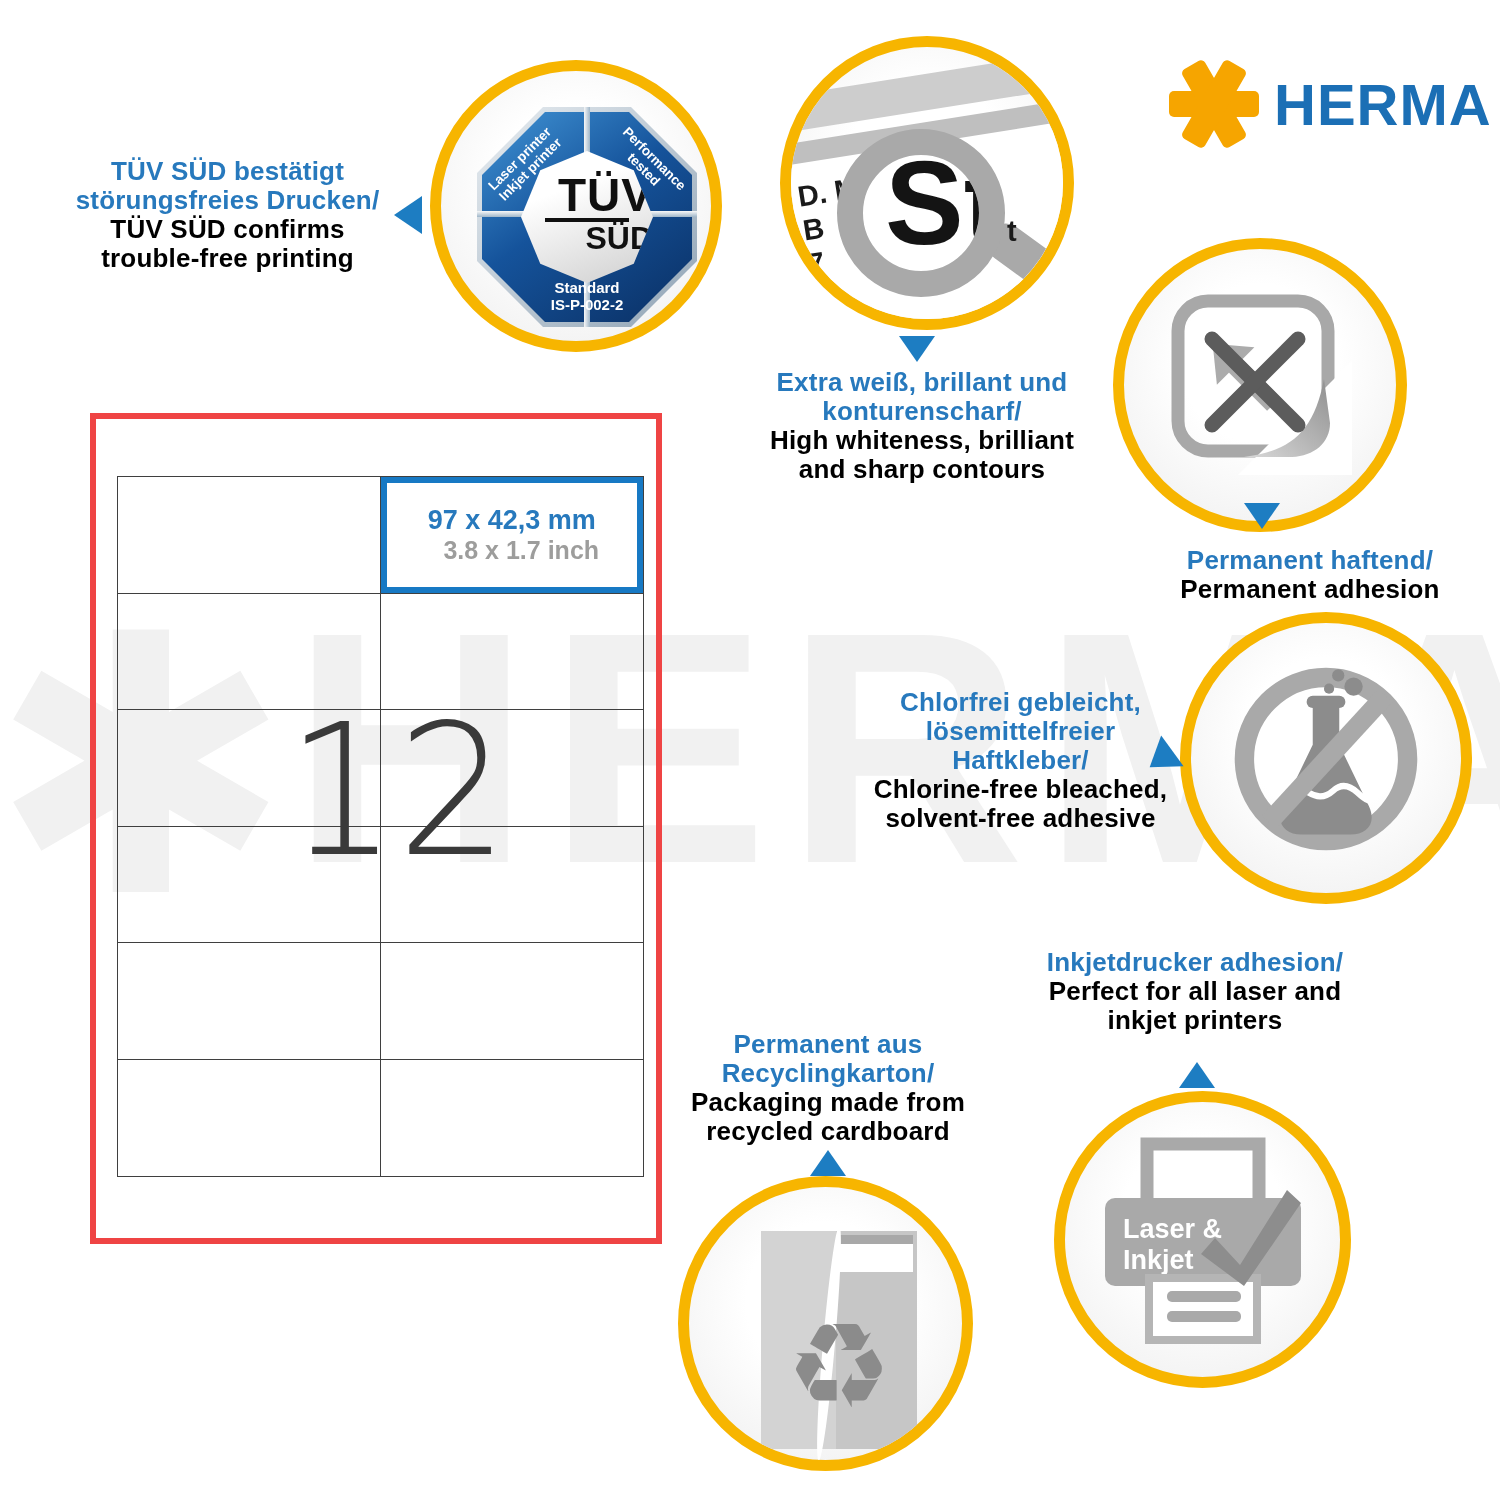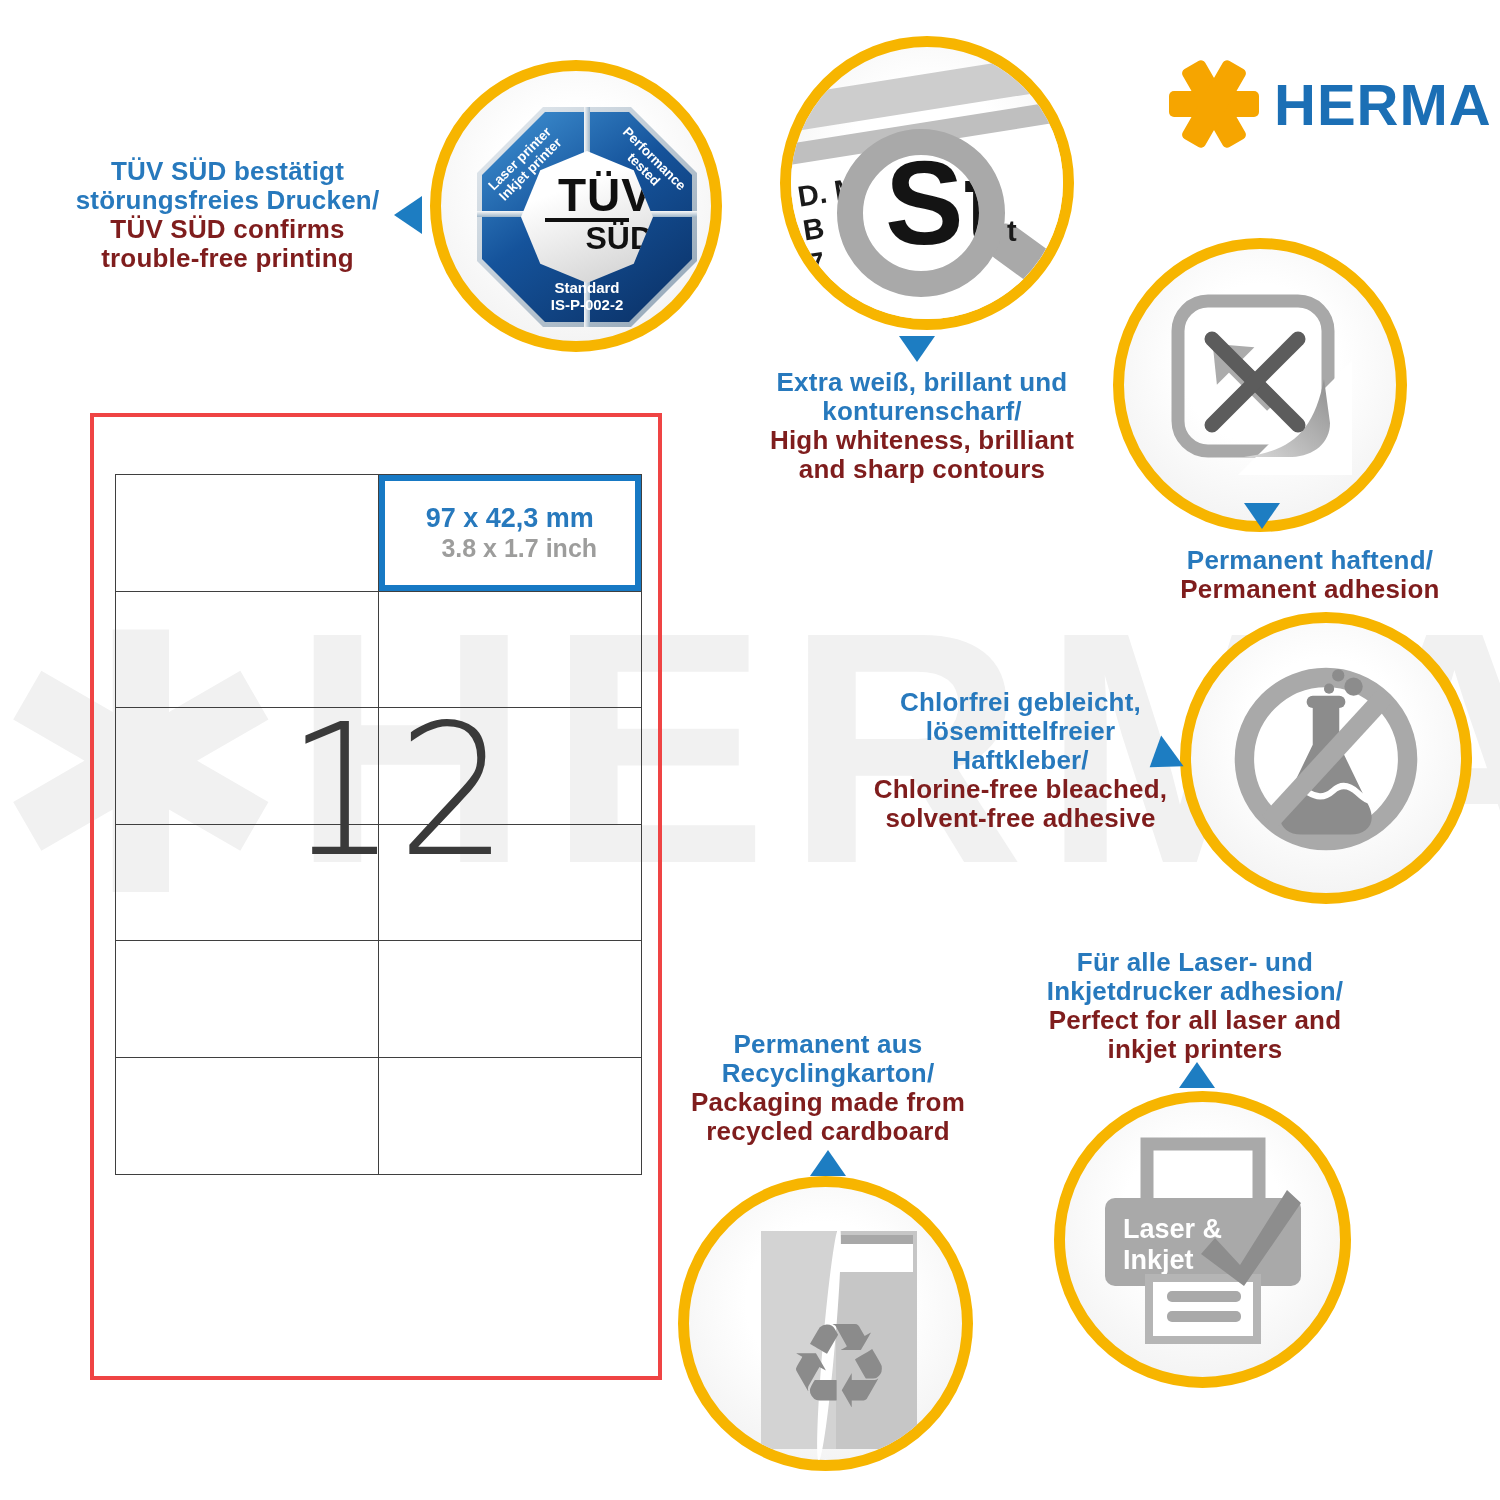--- a/index.html
+++ b/index.html
@@ -11,21 +11,21 @@
   .watermark .wm-ast{font-size:360px;vertical-align:-30px;letter-spacing:0;}
   
   .logo{position:absolute;left:1168px;top:58px;z-index:3;display:flex;align-items:center;}
   .ast{position:relative;width:92px;height:92px;}
   .ast span{position:absolute;left:50%;top:50%;width:90px;height:26px;margin:-13px 0 0 -45px;
             background:#f6a500;border-radius:5px;}
   .ast .r60{transform:rotate(60deg);} .ast .r120{transform:rotate(-60deg);}
   .logo-text{color:#1b6fb5;font-weight:bold;font-size:58px;margin-left:14px;letter-spacing:1px;}
   
   .feat{position:absolute;z-index:3;text-align:center;font-weight:bold;font-size:26px;line-height:29px;letter-spacing:.2px;}
-  .feat .b{color:#2779bd;} .feat .g{color:#7f1d1d;}
+  .feat .b{color:#2779bd;} .feat .g{color:#000000;}
   
   .tri{position:absolute;z-index:3;width:0;height:0;}
   .tri-left{border-top:19px solid transparent;border-bottom:19px solid transparent;border-right:28px solid #1d7dc2;}
   .tri-down{border-left:18px solid transparent;border-right:18px solid transparent;border-top:26px solid #1d7dc2;}
   .tri-up{border-left:18px solid transparent;border-right:18px solid transparent;border-bottom:26px solid #1d7dc2;}
   
   .circle{position:absolute;z-index:2;border-radius:50%;box-sizing:border-box;border:11px solid #f7b500;
           background:radial-gradient(circle at 50% 42%,#ffffff 38%,#ededed 100%);overflow:hidden;}
   
   .tuv-badge{position:absolute;left:36px;top:36px;width:220px;height:220px;
@@ -60,21 +60,21 @@
   
   .rec-box{position:absolute;left:72px;top:44px;width:156px;height:218px;background:#d3d3d3;}
   .rec-dark{position:absolute;right:0;top:0;width:52%;height:100%;background:#c6c6c6;}
   .rec-tapebar{position:absolute;left:50%;right:4px;top:4px;height:9px;background:#a8a8a8;}
   .rec-tape{position:absolute;left:50%;right:4px;top:13px;height:28px;background:#fff;}
   .rec-slit{position:absolute;left:62px;top:-6px;width:12px;height:236px;background:#fff;border-radius:50%;
             transform:rotate(5deg);}
   .rec-sym{position:absolute;left:0;top:66px;width:100%;text-align:center;font-size:118px;color:#8b8b8b;
            font-family:"DejaVu Sans",sans-serif;}
   
-  .sheet{position:absolute;left:90px;top:413px;width:572px;height:967px;border:4px solid #ef4444;
+  .sheet{position:absolute;left:90px;top:413px;width:572px;height:831px;border:6px solid #ef4444;
          background:transparent;z-index:2;box-sizing:border-box;}
   .grid{position:absolute;left:21px;top:57px;width:527px;height:701px;display:grid;
         grid-template-columns:1fr 1fr;grid-template-rows:repeat(6,1fr);border:1px solid #3f3f3f;box-sizing:border-box;}
   .cell{border-right:1px solid #3f3f3f;border-bottom:1px solid #3f3f3f;}
   .cell:nth-child(2n){border-right:none;}
   .cell:nth-child(n+11){border-bottom:none;}
   .cell.hl{box-shadow:inset 0 0 0 6px #1779c4;display:flex;flex-direction:column;align-items:center;justify-content:center;}
   .hl .mm{color:#2779bd;font-weight:bold;font-size:27px;line-height:31px;}
   .hl .inch{color:#9d9d9c;font-weight:bold;font-size:25px;line-height:29px;margin-left:19px;}
   .count{position:absolute;left:282px;top:700px;width:210px;z-index:3;text-align:center;
@@ -133,21 +133,20 @@
   <div class="g">Permanent adhesion</div>
 </div>
 <div class="feat" style="left:848px;top:688px;width:345px;">
   <div class="b">Chlorfrei gebleicht,</div>
   <div class="b">lösemittelfreier</div>
   <div class="b">Haftkleber/</div>
   <div class="g">Chlorine-free bleached,</div>
   <div class="g">solvent-free adhesive</div>
 </div>
 <div class="feat" style="left:985px;top:948px;width:420px;">
-  <div class="b">Für alle Laser- und</div>
   <div class="b">Inkjetdrucker adhesion/</div>
   <div class="g">Perfect for all laser and</div>
   <div class="g">inkjet printers</div>
 </div>
 <div class="feat" style="left:618px;top:1030px;width:420px;">
   <div class="b">Permanent aus</div>
   <div class="b">Recyclingkarton/</div>
   <div class="g">Packaging made from</div>
   <div class="g">recycled cardboard</div>
 </div>

